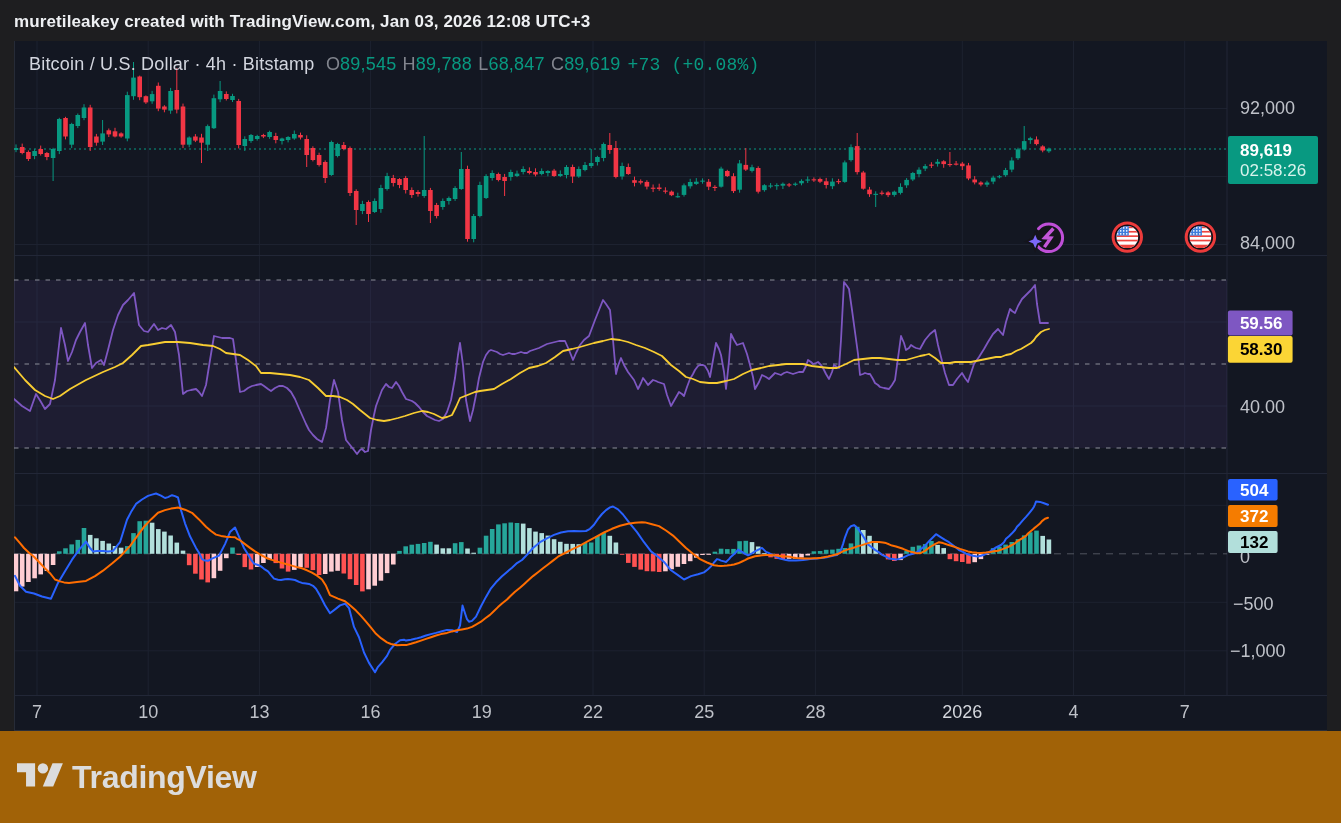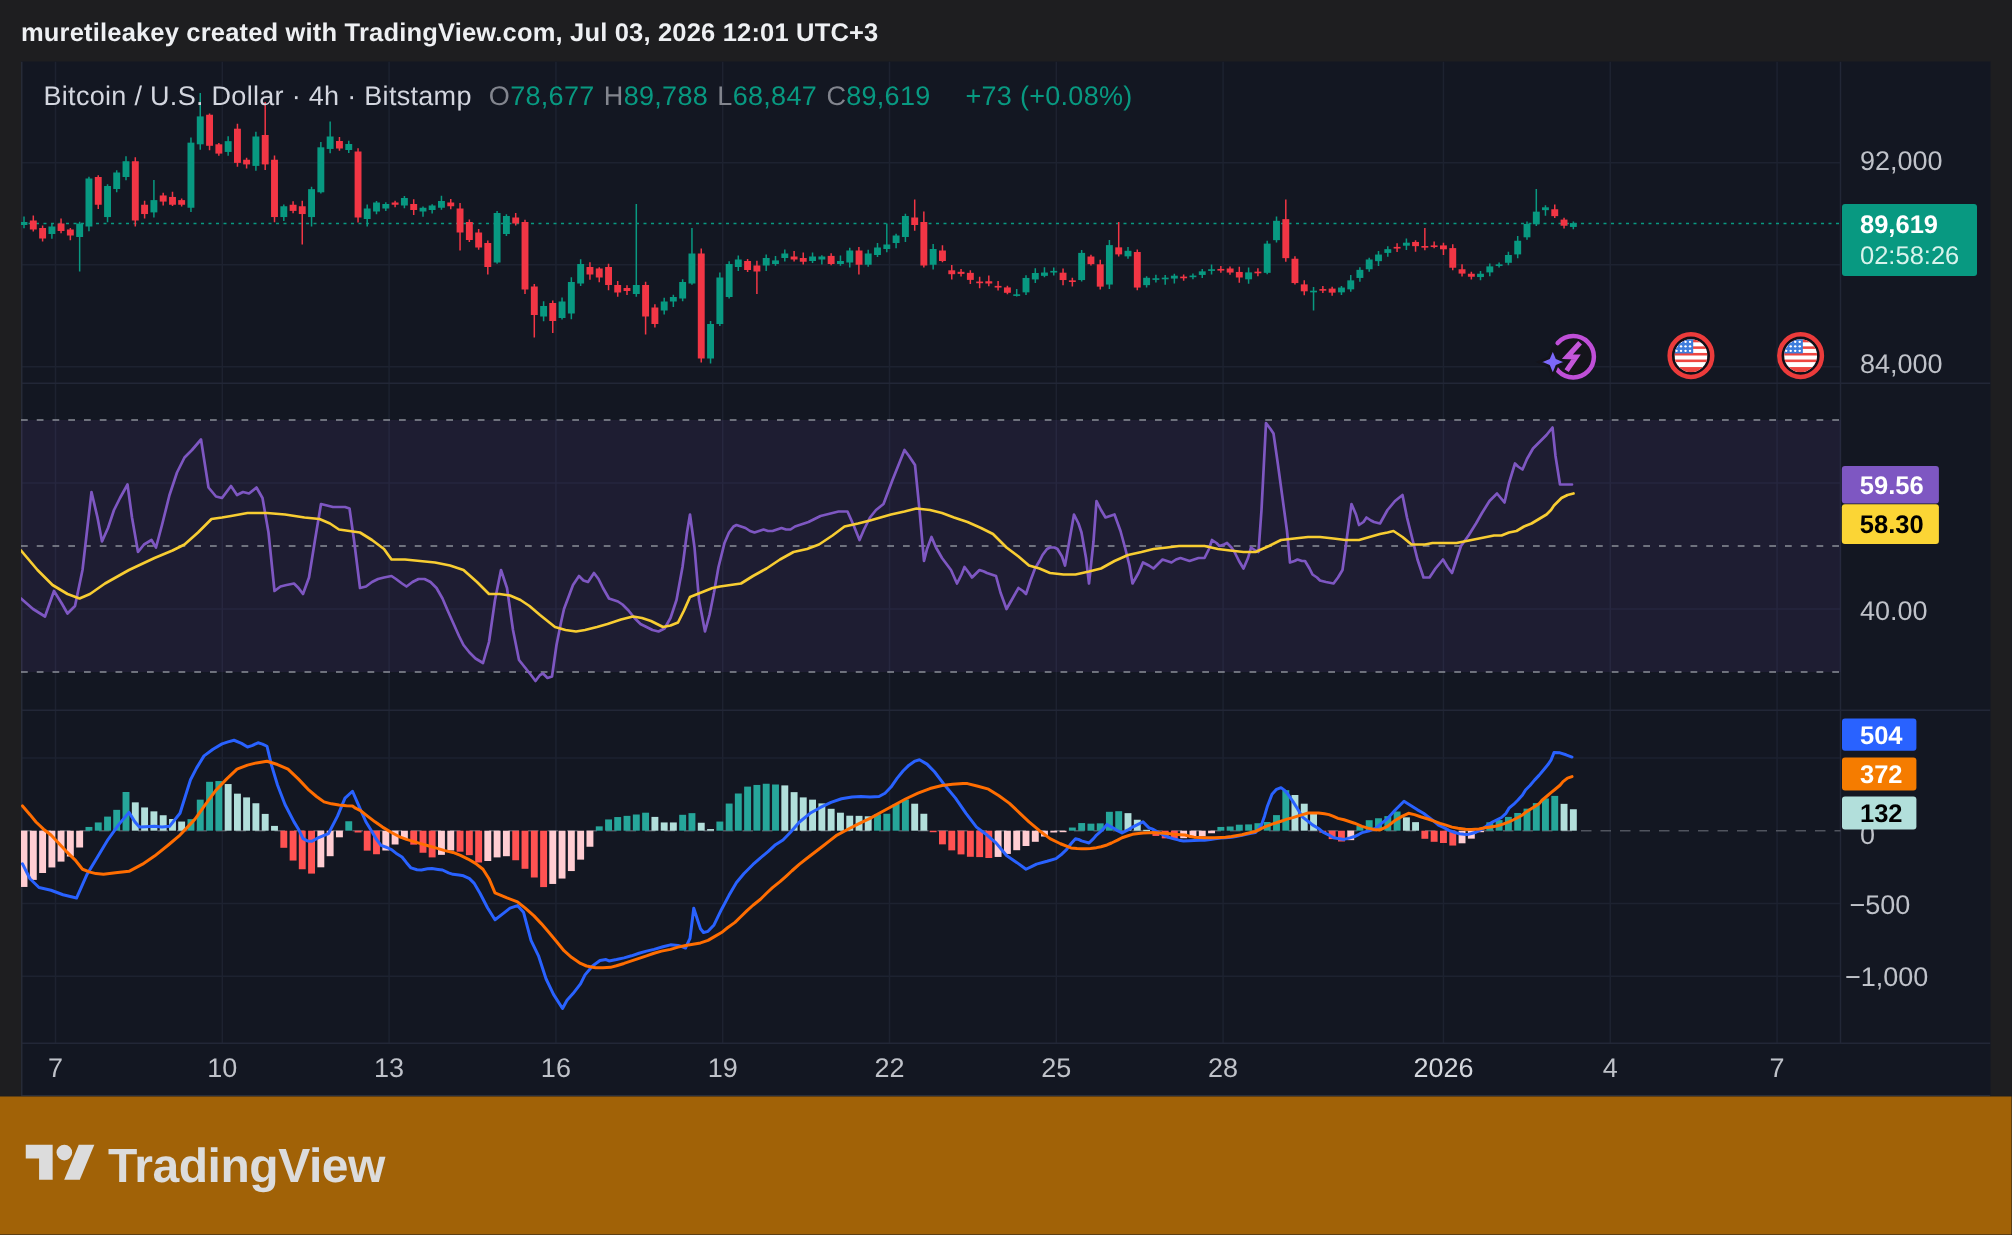--- a/index.html
+++ b/index.html
@@ -2,27 +2,27 @@
 <html><head><meta charset="utf-8"><style>
 html,body{margin:0;padding:0;width:1341px;height:823px;background:#1e1e20;overflow:hidden;}
 *{box-sizing:border-box;}
 body{font-family:"Liberation Sans",sans-serif;}
 #hdr{position:absolute;left:0;top:0;width:1341px;height:41px;background:#1e1e20;}
 #hdr span{position:absolute;left:14px;top:12px;font-size:17px;font-weight:bold;color:#eef0f3;letter-spacing:0.12px;}
 #chart{position:absolute;left:14px;top:41px;width:1313px;height:690px;background:#131722;}
 #title{position:absolute;left:15px;top:13px;font-size:18px;color:#d3d6df;white-space:nowrap;z-index:5;letter-spacing:0.2px;}
 #title .g{color:#089981;}
 #title .k{color:#82858e;margin-left:1px;}
-#title .p{margin-left:18px;}
+#title .p{margin-left:2px;font-family:Liberation Mono, monospace;}
 #foot{position:absolute;left:0;top:731px;width:1341px;height:92px;background:#a16207;}
 #foot .logo{position:absolute;left:17px;top:27px;}
 #foot .brand{position:absolute;left:72px;top:28px;font-size:32px;font-weight:bold;color:#dcdcdc;letter-spacing:-0.3px;}
 </style></head><body>
 <div id="hdr">
-    <span>muretileakey created with TradingView.com, Jul 03, 2026 12:01 UTC+3</span>
+    <span>muretileakey created with TradingView.com, Jan 03, 2026 12:08 UTC+3</span>
   </div>
 <div id="chart"><svg width="1313" height="690" viewBox="0 0 1313 690">
       <g stroke="#1d2230" stroke-width="1">
         <line x1="23.0" y1="0" x2="23.0" y2="654.5"></line>
         <line x1="134.2" y1="0" x2="134.2" y2="654.5"></line>
         <line x1="245.4" y1="0" x2="245.4" y2="654.5"></line>
         <line x1="356.6" y1="0" x2="356.6" y2="654.5"></line>
         <line x1="467.8" y1="0" x2="467.8" y2="654.5"></line>
         <line x1="579.0" y1="0" x2="579.0" y2="654.5"></line>
         <line x1="690.2" y1="0" x2="690.2" y2="654.5"></line>
@@ -506,21 +506,21 @@
         <text x="1226.0" y="454.8" font-family="Liberation Sans, sans-serif" font-size="17" font-weight="bold" fill="#ffffff">504</text>
       </g>
       <g>
         <rect x="1214.0" y="464.0" width="49.6" height="22.0" rx="2" fill="#F57C00"></rect>
         <text x="1226.0" y="481.0" font-family="Liberation Sans, sans-serif" font-size="17" font-weight="bold" fill="#ffffff">372</text>
       </g>
       <g>
         <rect x="1214.0" y="490.0" width="49.6" height="22.0" rx="2" fill="#B2DFDB"></rect>
         <text x="1226.0" y="507.0" font-family="Liberation Sans, sans-serif" font-size="17" font-weight="bold" fill="#000000">132</text>
       </g>
-    </svg><div id="title">Bitcoin / U.S. Dollar · 4h · Bitstamp&nbsp;&nbsp;<span class="k">O</span><span class="g">78,677</span>&nbsp;<span class="k">H</span><span class="g">89,788</span>&nbsp;<span class="k">L</span><span class="g">68,847</span>&nbsp;<span class="k">C</span><span class="g">89,619</span>&nbsp;<span class="g p">+73 (+0.08%)</span></div></div>
+    </svg><div id="title">Bitcoin / U.S. Dollar · 4h · Bitstamp&nbsp;&nbsp;<span class="k">O</span><span class="g">89,545</span>&nbsp;<span class="k">H</span><span class="g">89,788</span>&nbsp;<span class="k">L</span><span class="g">68,847</span>&nbsp;<span class="k">C</span><span class="g">89,619</span>&nbsp;<span class="g p">+73 (+0.08%)</span></div></div>
 <div id="foot">
     <div class="logo"><svg width="240" height="36" viewBox="0 0 240 36">
 <g fill="#dcdcdc">
           <path d="M18.1 28.5H9.05V14.3H0V5.2h18.1v23.3z"></path>
 <circle cx="25.9" cy="10.4" r="5.2"></circle>
 <path d="M36.2 28.5h-10.4l9.7-23.3H45.9l-9.7 23.3z"></path>
         </g>
 </svg></div>
     <div class="brand">TradingView</div>
   </div>

